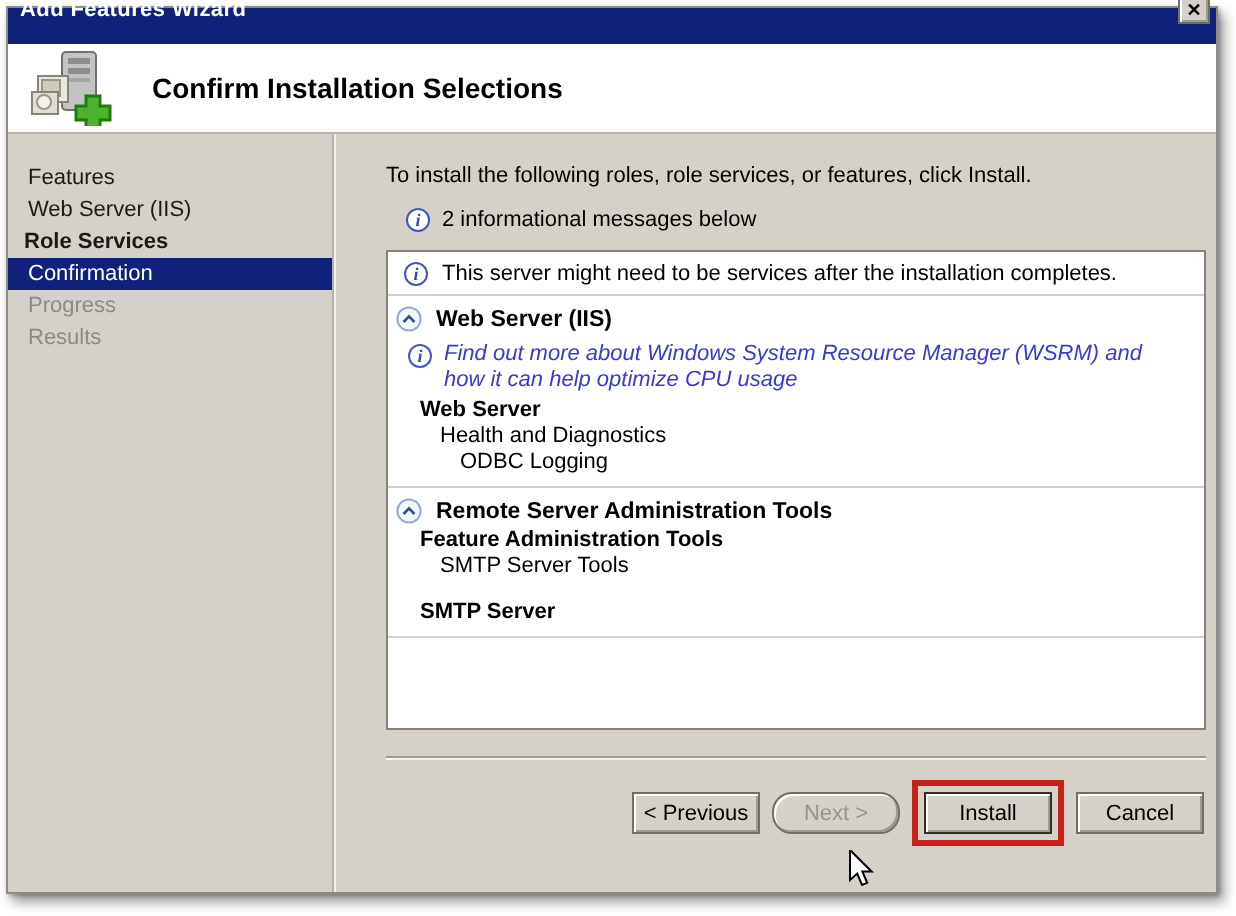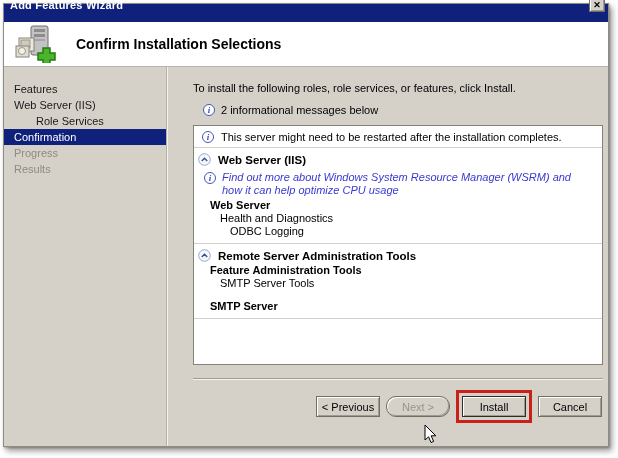--- a/index.html
+++ b/index.html
@@ -34,21 +34,21 @@
   .wizard-icon { width: 44px; height: 38px; flex: 0 0 auto; }
   .header-title { font-size: 14px; font-weight: bold; margin-left: 18px; }
 
   
   .body { flex: 1 1 auto; display: flex; min-height: 0; }
   .sidebar {
     width: 163px; flex: 0 0 auto; padding-top: 14px;
     border-right: 1px solid #b5b2aa; box-shadow: 1px 0 0 #f3f1ec;
   }
   .side-item { height: 16px; line-height: 16px; padding-left: 10px; color: #1a1a1a; }
-  .side-item.indent { padding-left: 32px; }
+  .side-item.indent { padding-left: 8px; font-weight: bold; }
   .side-item.selected { background: #10217b; color: #ffffff; }
   .side-item.disabled { color: #8d8b82; }
 
   .content { flex: 1 1 auto; padding: 14px 18px 0 26px; display: flex; flex-direction: column; position: relative; }
   .intro { line-height: 14px; }
   .note-row { display: flex; align-items: center; gap: 6px; margin: 9px 0 0 10px; }
 
   .info-icon {
     display: inline-block; width: 12px; height: 12px; border-radius: 50%;
     border: 1px solid #4356c0; background: #fff; color: #3748b5;
@@ -134,21 +134,21 @@
       <div class="intro">To install the following roles, role services, or features, click Install.</div>
 
       <div class="note-row">
         <span class="info-icon">i</span>
         <span>2 informational messages below</span>
       </div>
 
       <div class="panel">
         <div class="restart-row">
           <span class="info-icon">i</span>
-          <span>This server might need to be restarted after the installation completes.</span>
+          <span>This server might need to be services after the installation completes.</span>
         </div>
 
         <div class="section-header">
           <svg class="collapse-btn" viewBox="0 0 13 13">
             <circle cx="6.5" cy="6.5" r="5.8" fill="#f4f8fd" stroke="#93a9cf"></circle>
             <path d="M3.8 8 L6.5 5.2 L9.2 8" stroke="#36508c" stroke-width="1.4" fill="none"></path>
           </svg>
           <span class="section-title">Web Server (IIS)</span>
         </div>
         <div class="wsrm-row">

